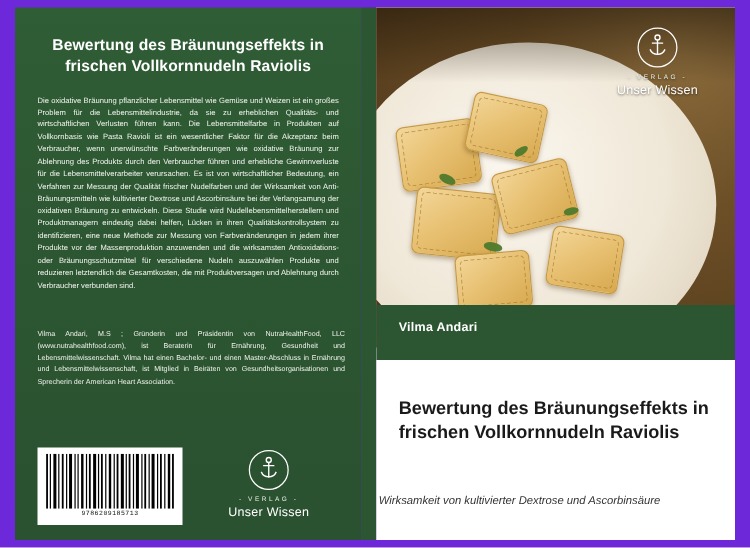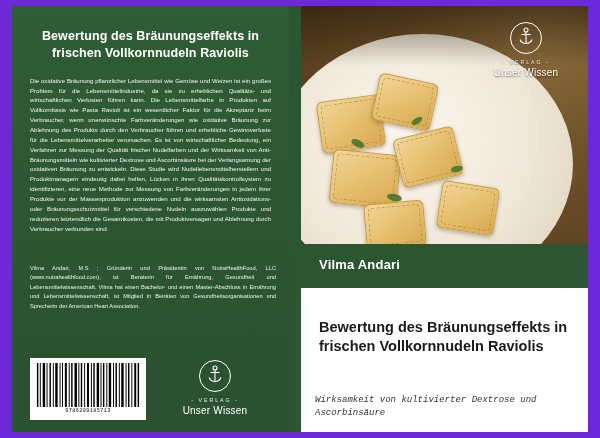--- a/index.html
+++ b/index.html
@@ -195,44 +195,43 @@
     left: 0;
     top: 238px;
     width: 287px;
     height: 44px;
     background: #2c5531;
     color: #ffffff;
     box-sizing: border-box;
     padding: 13px 18px;
   }
   .author-band .name {
-    font-size: 13px;
+    font-size: 10px;
     font-weight: bold;
     letter-spacing: 0.2px;
   }
   .front-title {
     position: absolute;
     left: 18px;
     top: 312px;
     width: 250px;
     font-size: 14.5px;
     font-weight: bold;
     line-height: 1.33;
     color: #1a1a1a;
   }
   .front-subtitle {
     position: absolute;
-    left: 14px;
+    left: 2px;
     top: 388px;
     width: 250px;
     font-size: 9px;
     font-style: italic;
     line-height: 1.45;
     color: #333333;
-    font-family: Liberation Mono, monospace;
   }
 </style>
 </head>
 <body>
 
 <div id="cover">
 
   <div class="back-panel">
     <div class="back-title">Bewertung des Bräunungseffekts in frischen Vollkornnudeln Raviolis</div>
     <div class="back-abstract">Die oxidative Bräunung pflanzlicher Lebensmittel wie Gemüse und Weizen ist ein großes Problem für die Lebensmittelindustrie, da sie zu erheblichen Qualitäts- und wirtschaftlichen Verlusten führen kann. Die Lebensmittelfarbe in Produkten auf Vollkornbasis wie Pasta Ravioli ist ein wesentlicher Faktor für die Akzeptanz beim Verbraucher, wenn unerwünschte Farbveränderungen wie oxidative Bräunung zur Ablehnung des Produkts durch den Verbraucher führen und erhebliche Gewinnverluste für die Lebensmittelverarbeiter verursachen. Es ist von wirtschaftlicher Bedeutung, ein Verfahren zur Messung der Qualität frischer Nudelfarben und der Wirksamkeit von Anti-Bräunungsmitteln wie kultivierter Dextrose und Ascorbinsäure bei der Verlangsamung der oxidativen Bräunung zu entwickeln. Diese Studie wird Nudellebensmittelherstellern und Produktmanagern eindeutig dabei helfen, Lücken in ihren Qualitätskontrollsystem zu identifizieren, eine neue Methode zur Messung von Farbveränderungen in jedem ihrer Produkte vor der Massenproduktion anzuwenden und die wirksamsten Antioxidations- oder Bräunungsschutzmittel für verschiedene Nudeln auszuwählen Produkte und reduzieren letztendlich die Gesamtkosten, die mit Produktversagen und Ablehnung durch Verbraucher verbunden sind.</div>

